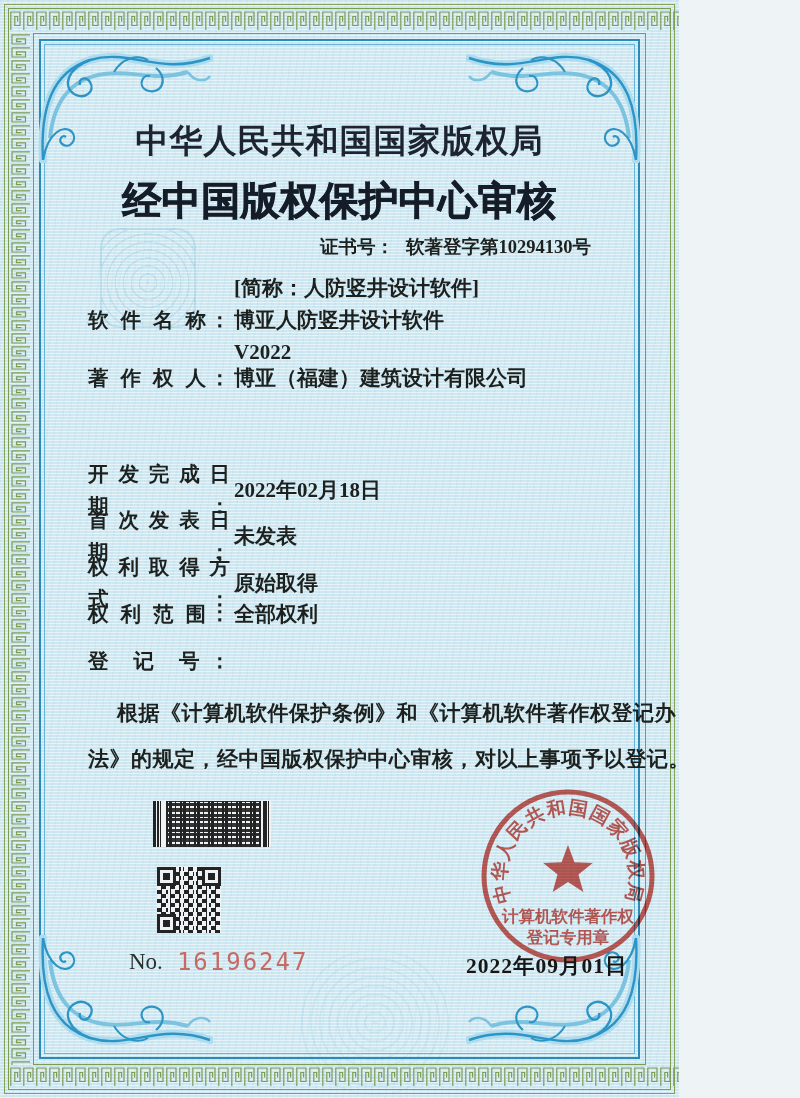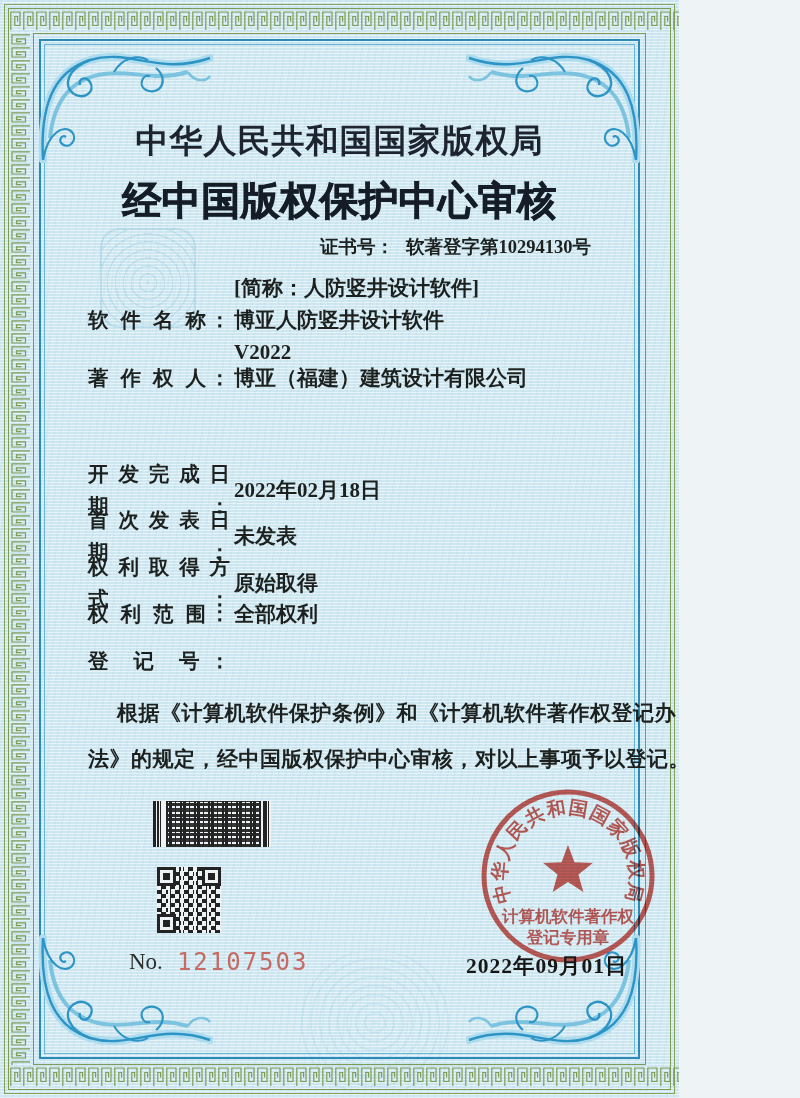--- a/index.html
+++ b/index.html
@@ -205,21 +205,21 @@
     <div class="bc-end"></div>
   </div>
   <div class="qr">
     <div class="qr-finder tl"></div>
     <div class="qr-finder tr"></div>
     <div class="qr-finder bl"></div>
   </div>
 
   <div class="no-line">
     <span class="no-label">No.</span>
-    <span class="no-value">12107503</span>
+    <span class="no-value">16196247</span>
   </div>
 
   <svg class="seal" width="220" height="220" viewBox="0 0 220 220">
     <circle cx="110" cy="110" r="84" fill="none" stroke="#cf5049" stroke-width="5"></circle>
     <path id="sealArc" d="M53.8,136.2 A62,62 0 1 1 166.2,136.2" fill="none"></path>
     <text fill="#cf5049" font-size="19" font-weight="bold" letter-spacing="1.5">
       <textPath href="#sealArc" startOffset="50%" text-anchor="middle">中华人民共和国国家版权局</textPath>
     </text>
     <polygon fill="#cf5049" transform="translate(110,105) scale(0.87)" points="0,-30 7.41,-10.19 28.53,-9.27 11.98,3.89 17.63,24.27 0,12.6 -17.63,24.27 -11.98,3.89 -28.53,-9.27 -7.41,-10.19"></polygon>
     <text x="110" y="156" text-anchor="middle" fill="#cf5049" font-size="16.5" font-weight="bold">计算机软件著作权</text>

